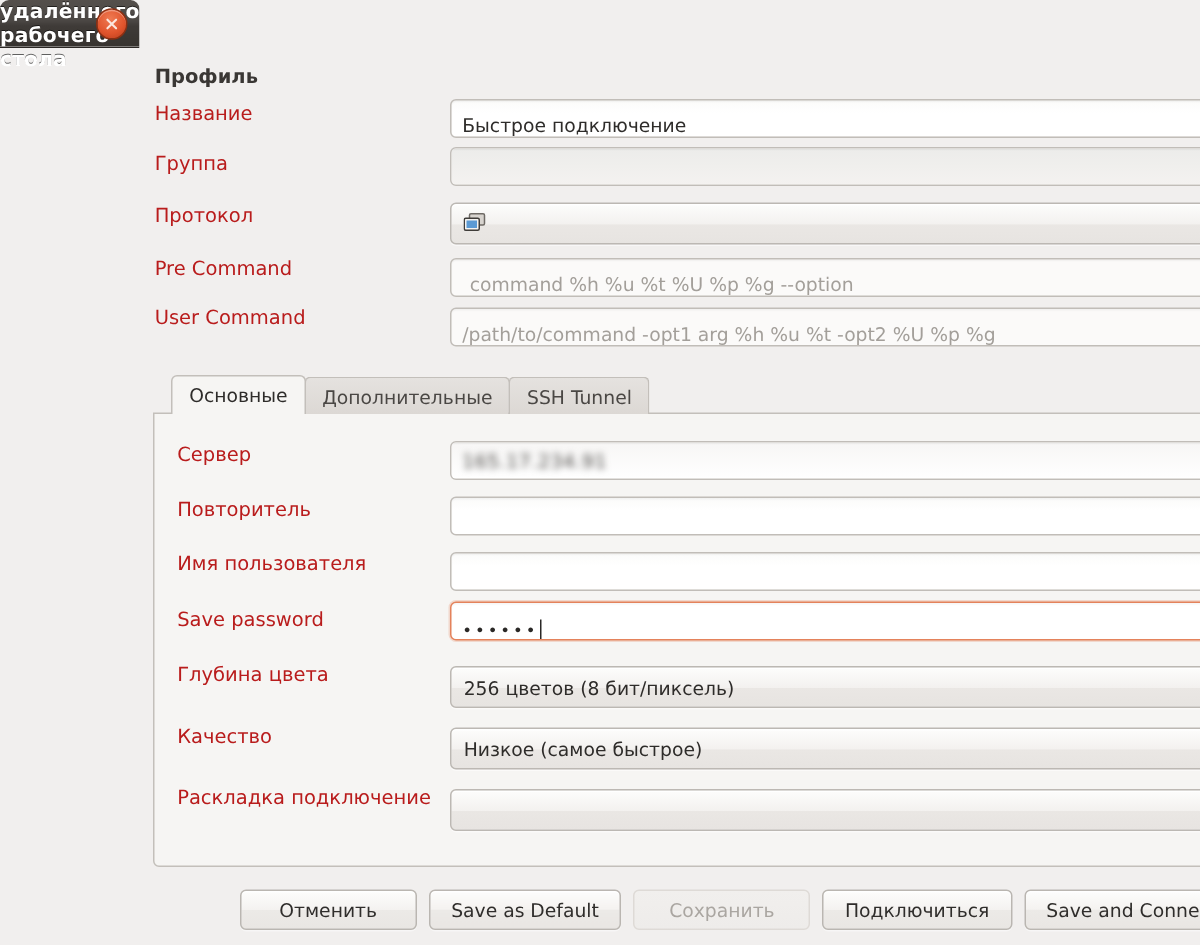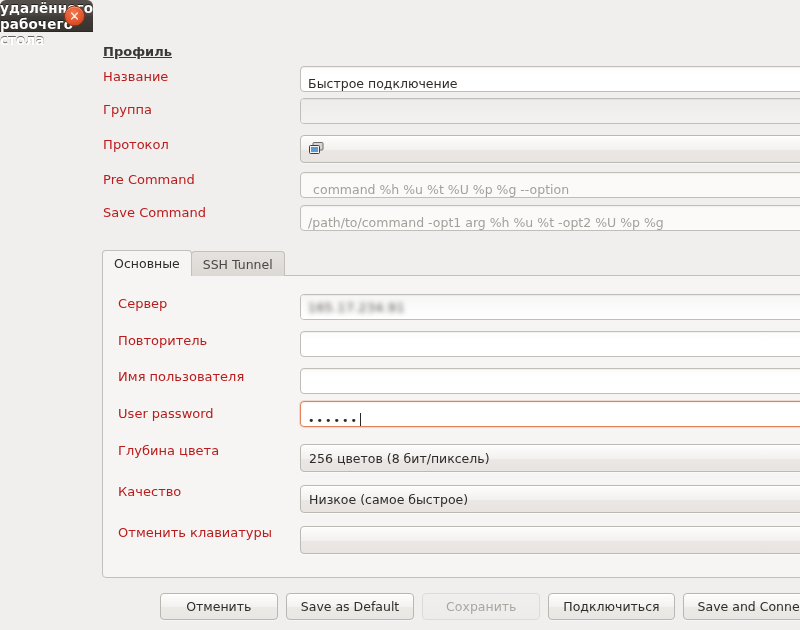--- a/index.html
+++ b/index.html
@@ -49,21 +49,21 @@
   
   .content {
     flex: 1 1 auto;
     position: relative;
     padding: 0;
   }
 
   .section-title {
     position: absolute;
     left: 10px; top: 44px;
-    font-size: 13px; font-weight: bold; color: #3a3734; text-decoration: underline;
+    font-size: 13px; font-weight: bold; color: #3a3734;
   }
 
   .row-label {
     position: absolute;
     left: 10px;
     font-size: 13px;
     color: #b91c1c;
     white-space: nowrap;
   }
 
@@ -190,21 +190,21 @@
     vertical-align: -2px;
   }
 
   
   .notebook {
     position: absolute;
     left: 9px; top: 250px;
     width: 782px; height: 328px;
   }
   .tabstrip {
-    position: absolute; left: 0; top: 0;
+    position: absolute; left: 12px; top: 0;
     height: 26px;
     display: flex; align-items: flex-end;
     z-index: 3;
   }
   .tab {
     box-sizing: border-box;
     height: 25px;
     padding: 0 11px;
     display: flex; align-items: center;
     font-size: 12.5px;
@@ -281,21 +281,21 @@
   </div>
 
   <div class="content">
 
     <div class="section-title">Профиль</div>
 
     <div class="row-label" style="top:69px">Название</div>
     <div class="row-label" style="top:102px">Группа</div>
     <div class="row-label" style="top:137px">Протокол</div>
     <div class="row-label" style="top:172px">Pre Command</div>
-    <div class="row-label" style="top:205px">Save Command</div>
+    <div class="row-label" style="top:205px">User Command</div>
 
     <div class="field" style="left:207px; top:66px; width:583px;">
       <span>Быстрое подключение</span>
     </div>
 
     <div class="entry-combo" style="left:207px; top:98px; width:583px;">
       <div class="entry-part">
         <span></span>
       </div>
       <div class="arrow-part">
@@ -321,33 +321,36 @@
     <div class="field placeholder" style="left:207px; top:205px; width:583px;">
       <span>/path/to/command -opt1 arg %h %u %t -opt2 %U %p %g</span>
     </div>
 
     <div class="notebook">
       <div class="tabstrip">
         <div class="tab active">
             <span>Основные</span>
           </div>
         <div class="tab">
+            <span>Дополнительные</span>
+          </div>
+        <div class="tab">
             <span>SSH Tunnel</span>
           </div>
       </div>
       <div class="tabpanel"></div>
     </div>
 
     <div class="row-label" style="left:25px; top:296px">Сервер</div>
     <div class="row-label" style="left:25px; top:333px">Повторитель</div>
     <div class="row-label" style="left:25px; top:369px">Имя пользователя</div>
-    <div class="row-label" style="left:25px; top:406px">User password</div>
+    <div class="row-label" style="left:25px; top:406px">Save password</div>
     <div class="row-label" style="left:25px; top:443px">Глубина цвета</div>
     <div class="row-label" style="left:25px; top:484px">Качество</div>
-    <div class="row-label" style="left:25px; top:525px">Отменить клавиатуры</div>
+    <div class="row-label" style="left:25px; top:525px">Раскладка подключение</div>
 
     <div class="entry-combo" style="left:207px; top:294px; width:540px;">
       <div class="entry-part white">
         <span class="blur-value">165.17.234.91</span>
       </div>
       <div class="arrow-part">
         <span class="caret-dark"></span>
       </div>
     </div>
     <div class="dots-btn" style="left:753px; top:294px;">

